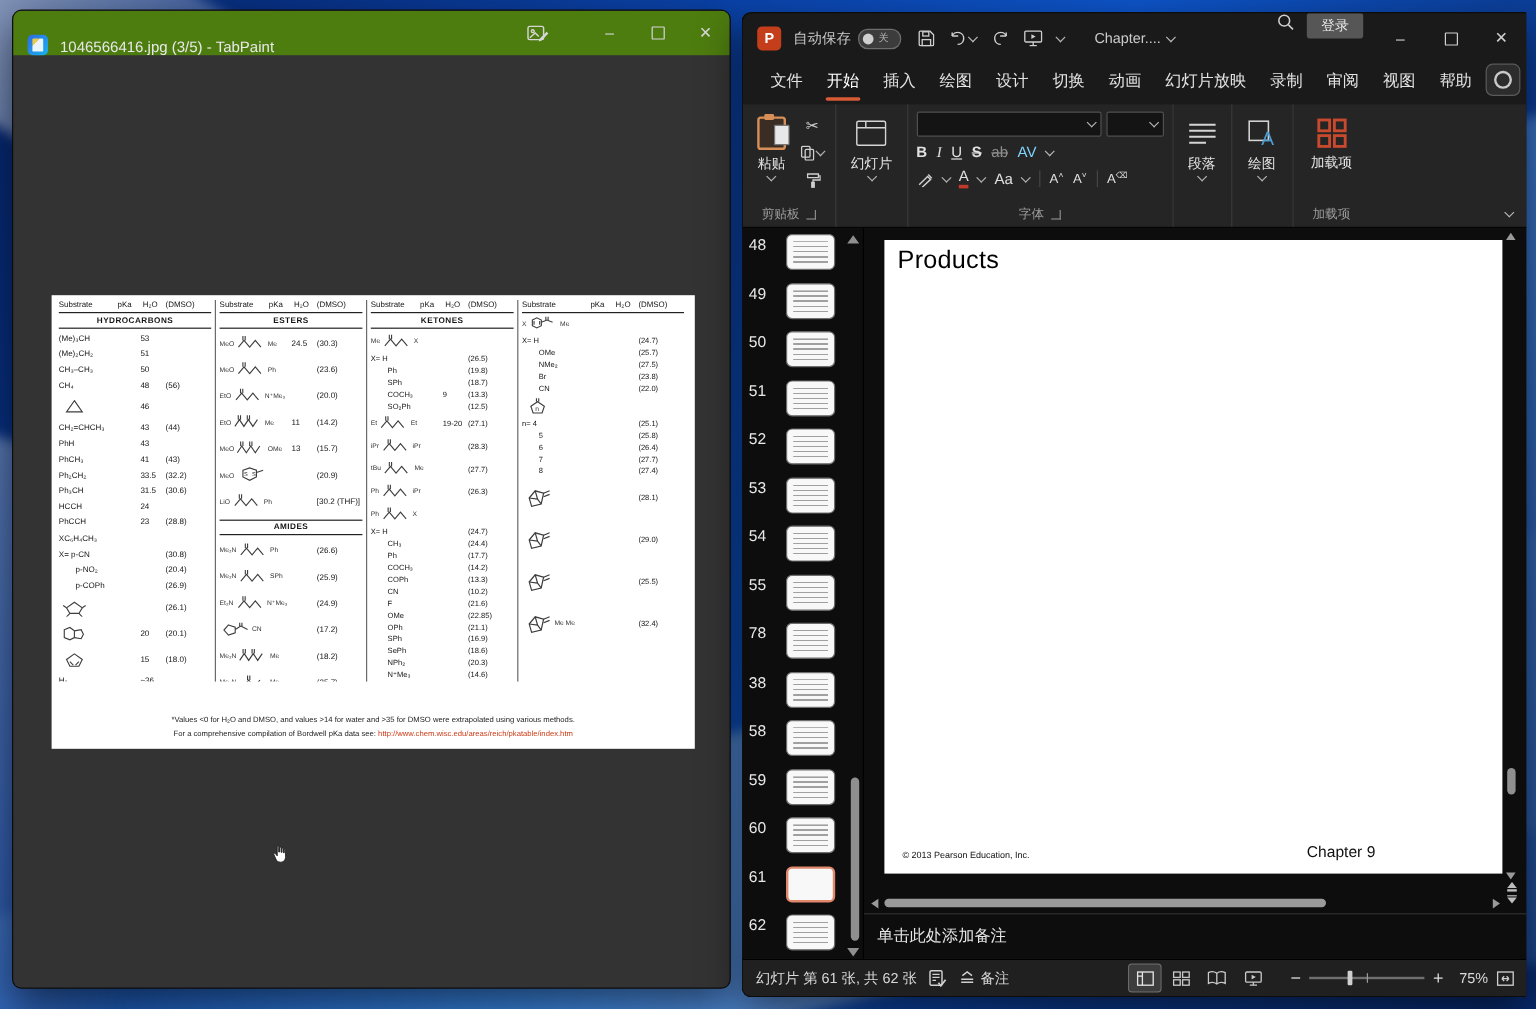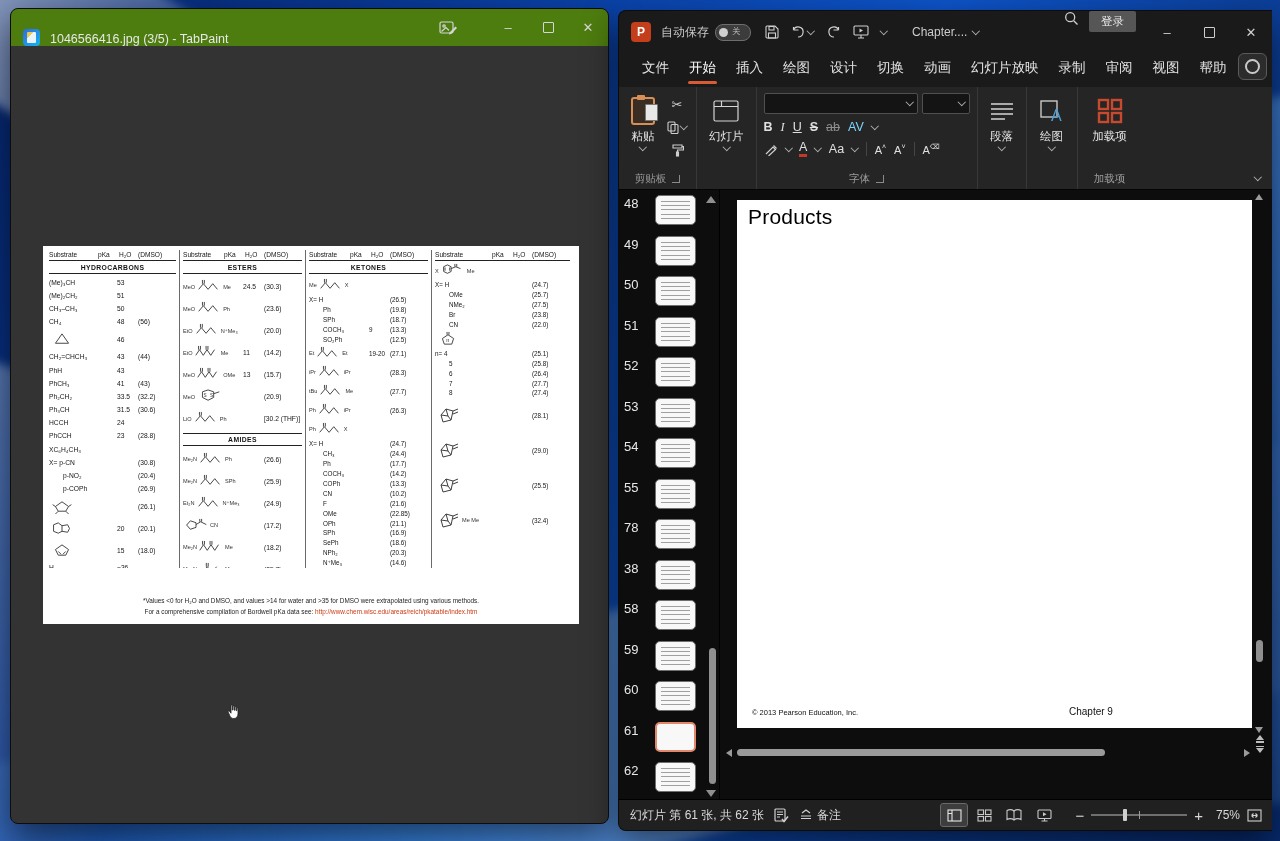--- a/index.html
+++ b/index.html
@@ -120,21 +120,21 @@
   .sketch{position:absolute;left:5px;right:5px;top:5px;bottom:4px;
       background:repeating-linear-gradient(to bottom,#a0a0a0 0 1px,transparent 1px 4.2px)}
   .tscroll-up{position:absolute;right:3px;top:6px;width:0;height:0;border-left:5px solid transparent;border-right:5px solid transparent;border-bottom:7px solid #8f8f8f}
   .tscroll-thumb{position:absolute;right:3px;top:458px;width:7px;height:136px;background:#8f8f8f;border-radius:4px}
   .tscroll-down{position:absolute;right:3px;top:600px;width:0;height:0;border-left:5px solid transparent;border-right:5px solid transparent;border-top:7px solid #8f8f8f}
   .right-col{flex:1;display:flex;flex-direction:column;min-width:0;border-left:1px solid #000}
   .slide-zone{height:571px;position:relative;flex:0 0 auto}
   .slide{position:absolute;left:17px;top:10px;width:515px;height:528px;background:#ffffff;color:#000}
   .slide-title{position:absolute;left:11px;top:5px;font-size:21px;letter-spacing:.2px}
   .sfoot-l{position:absolute;left:15px;bottom:11px;font-size:7.5px;color:#111}
-  .sfoot-r{position:absolute;left:332px;bottom:11px;font-size:10px;color:#111}
+  .sfoot-r{position:absolute;left:352px;bottom:11px;font-size:13px;color:#111}
   .vsb{position:absolute;left:534px;top:2px;width:11px;bottom:26px}
   .vsb .up{position:absolute;top:2px;left:1px;border-left:4.5px solid transparent;border-right:4.5px solid transparent;border-bottom:6px solid #9a9a9a}
   .vsb .vthumb{position:absolute;top:448px;left:2px;width:7px;height:22px;background:#8f8f8f;border-radius:4px}
   .vsb .dn{position:absolute;bottom:2px;left:1px;border-left:4.5px solid transparent;border-right:4.5px solid transparent;border-top:6px solid #9a9a9a}
   .vnav{position:absolute;left:534px;bottom:0;width:11px;height:26px;display:flex;flex-direction:column;align-items:center;gap:3px}
   .dbl{display:flex;flex-direction:column;gap:1px;align-items:center}
   .dbl .t-up{border-left:4px solid transparent;border-right:4px solid transparent;border-bottom:5px solid #bdbdbd}
   .dbl .t-dn{border-left:4px solid transparent;border-right:4px solid transparent;border-top:5px solid #bdbdbd}
   .dbl .bar{width:8px;height:1.5px;background:#bdbdbd}
   .hsb{position:absolute;left:6px;width:524px;bottom:3px;height:10px}
@@ -1176,20 +1176,23 @@
           <span class="dbl">
               <span class="bar"></span>
               <span class="t-dn"></span>
             </span>
         </div>
         <div class="hsb">
           <div class="lt"></div>
           <div class="hthumb"></div>
           <div class="rt"></div>
         </div>
+      </div>
+      <div class="notes">
+        <span>单击此处添加备注</span>
       </div>
     </div>
   </div>
 
   <div class="pt-status">
     <span>幻灯片 第 61 张, 共 62 张</span>
     <span class="st-ic">
       <svg width="15" height="15" viewBox="0 0 15 15" fill="none" stroke="#d0d0d0" stroke-width="1.2">
         <rect x="1" y="1" width="10" height="12" rx="1"></rect>
           <path d="M3 4 H9 M3 6.5 H9 M3 9 H6"></path>

